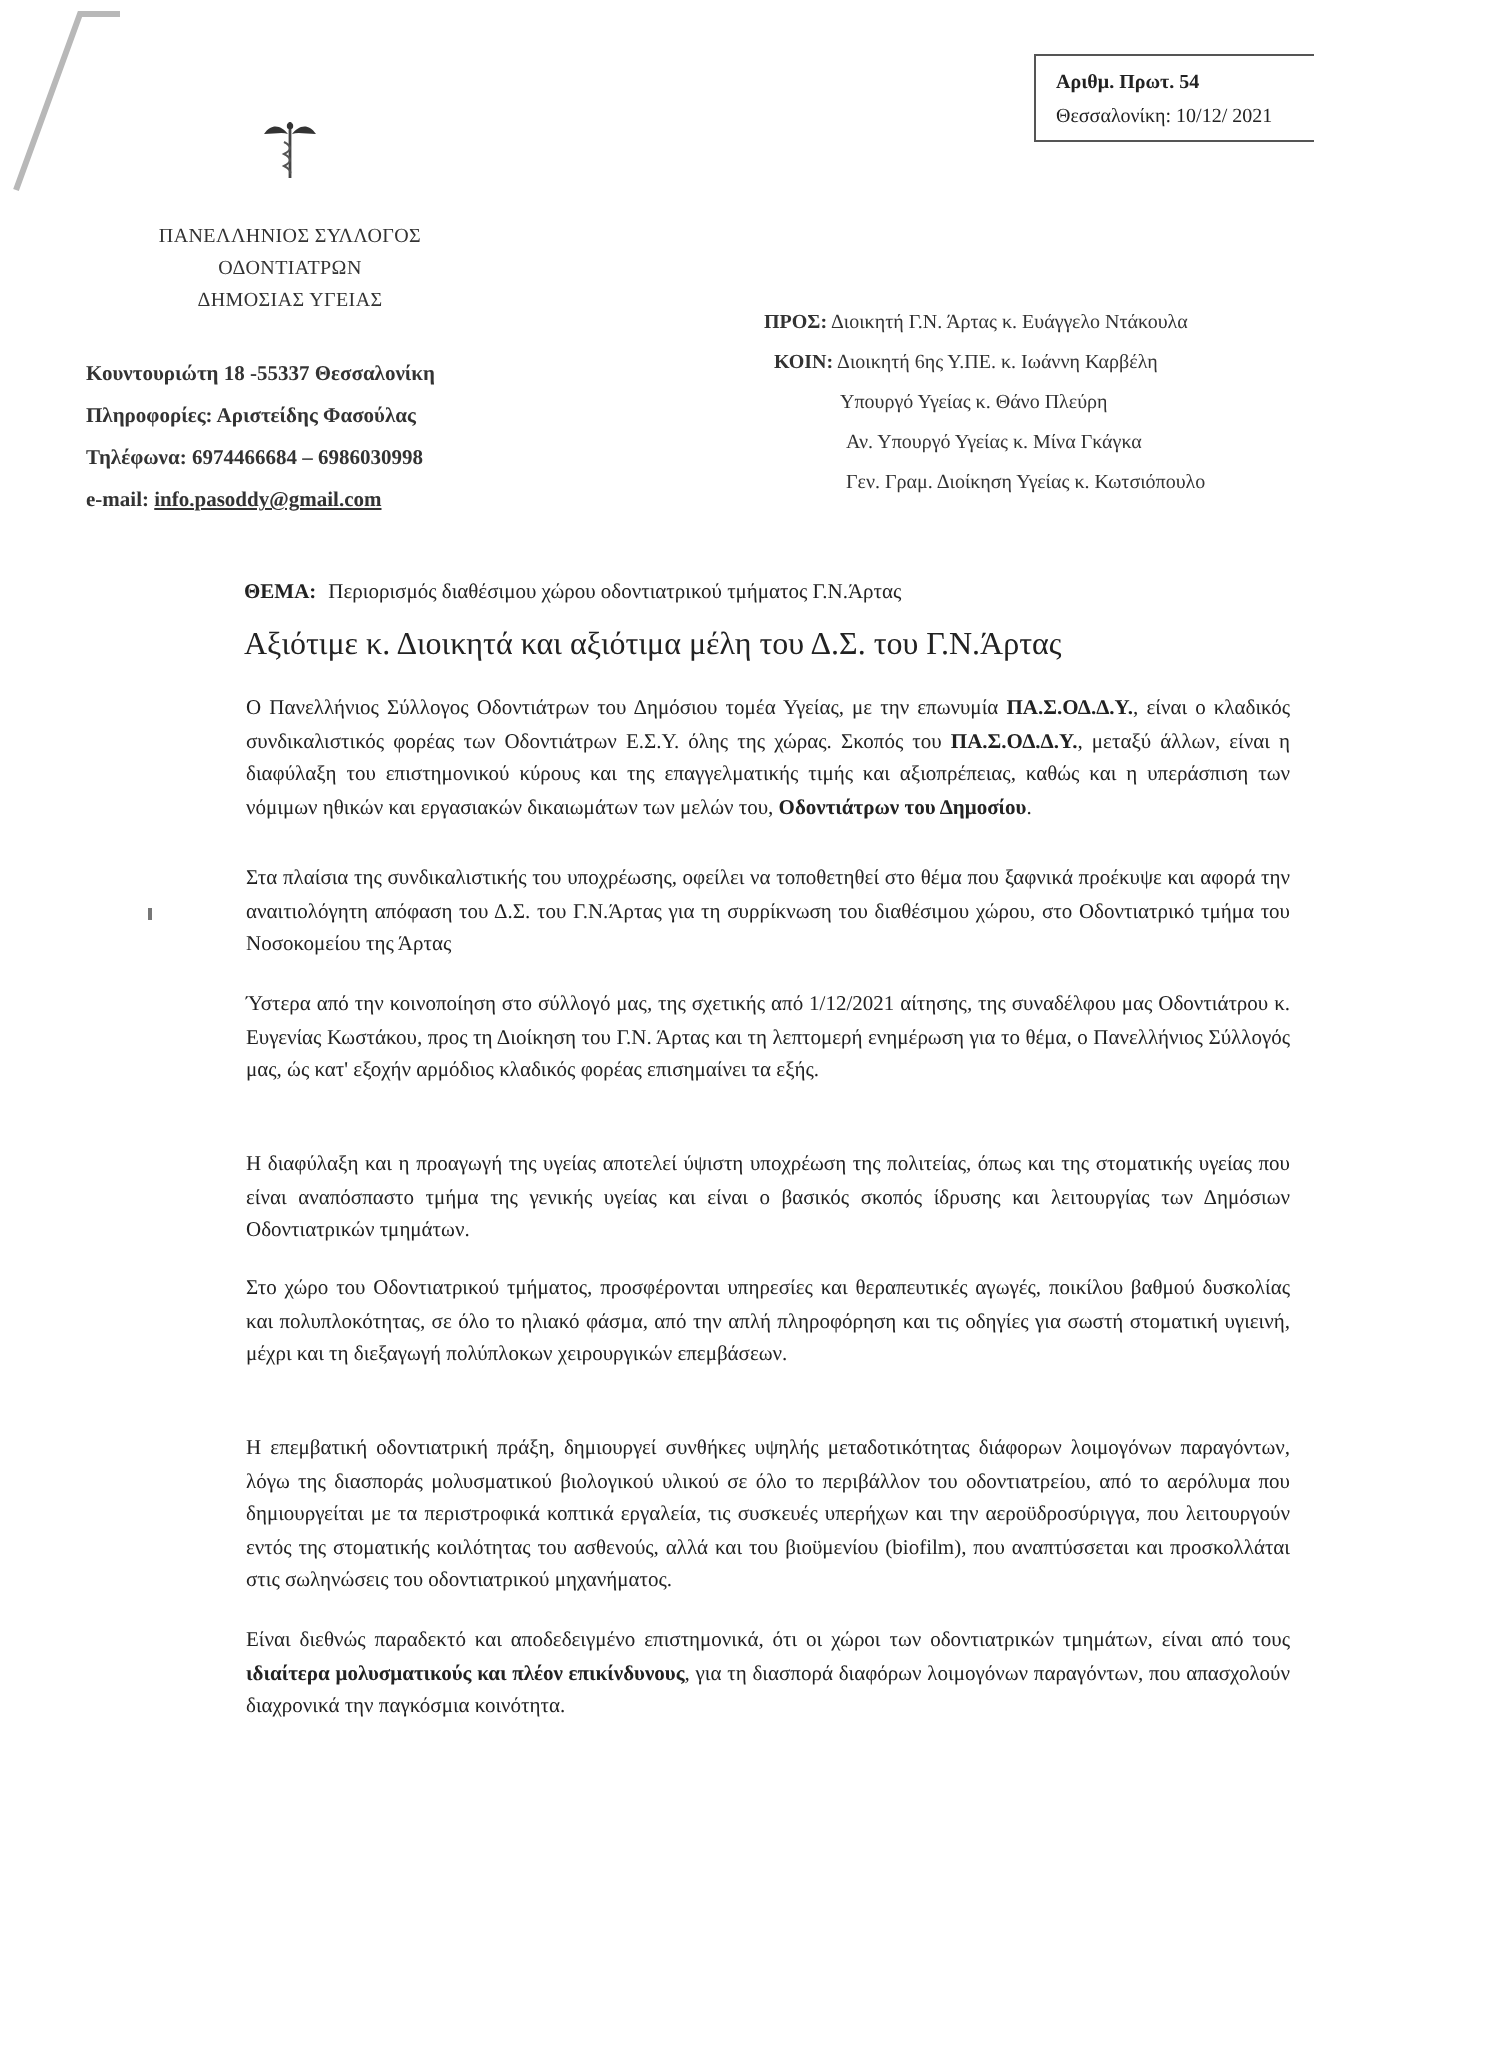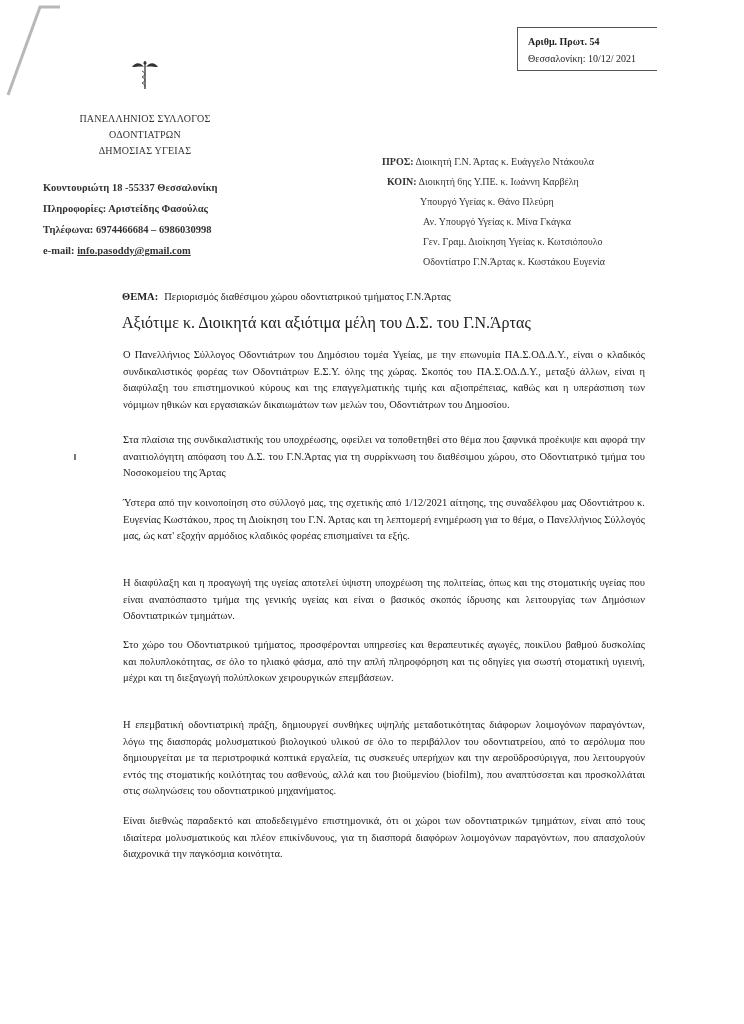--- a/index.html
+++ b/index.html
@@ -37,21 +37,21 @@
     left: 122px; top: 291px; font-size: 10.5px; color: #222; white-space: nowrap;
   }
   .subject .lbl { font-weight: bold; margin-right: 6px; }
   .salutation {
     left: 122px; top: 314px; font-size: 16px; color: #222; white-space: nowrap;
   }
   .body-text {
     left: 123px; width: 522px; font-size: 10.5px; line-height: 16.5px;
     color: #222; text-align: justify;
   }
-  .body-text b { font-weight: normal; }
+  .body-text b { font-weight: bold; }
   .stray-mark { left: 74px; top: 454px; width: 2px; height: 6px; background: #777; }
 </style>
 </head>
 <body>
 
 <svg class="corner-line" viewBox="0 0 80 110">
   <polyline points="60,7 40,7 8,95" fill="none" stroke="#b8b8b8" stroke-width="3"></polyline>
 </svg>
 
 <svg class="abs logo" viewBox="0 0 30 36">
@@ -86,21 +86,20 @@
     <span>Διοικητή Γ.Ν. Άρτας κ. Ευάγγελο Ντάκουλα</span>
   </div>
   <div class="row" style="padding-left:5px;">
     <span class="lbl">ΚΟΙΝ:</span>
     <span>Διοικητή 6ης Υ.ΠΕ. κ. Ιωάννη Καρβέλη</span>
   </div>
   <div style="padding-left:38px;">
     <span class="cc-item">Υπουργό Υγείας κ. Θάνο Πλεύρη</span>
     <span class="cc-item" style="padding-left:3px;">Αν. Υπουργό Υγείας κ. Μίνα Γκάγκα</span>
     <span class="cc-item" style="padding-left:3px;">Γεν. Γραμ. Διοίκηση Υγείας κ. Κωτσιόπουλο</span>
-    <span class="cc-item" style="padding-left:3px;">Οδοντίατρο Γ.Ν.Άρτας κ. Κωστάκου Ευγενία</span>
   </div>
 </div>
 
 <div class="abs subject">
   <span class="lbl">ΘΕΜΑ:</span><span>Περιορισμός διαθέσιμου χώρου οδοντιατρικού τμήματος  Γ.Ν.Άρτας</span>
 </div>
 
 <div class="abs salutation">Αξιότιμε κ. Διοικητά και αξιότιμα μέλη του Δ.Σ. του Γ.Ν.Άρτας</div>
 
 <div class="abs body-text" style="top:347px;">

